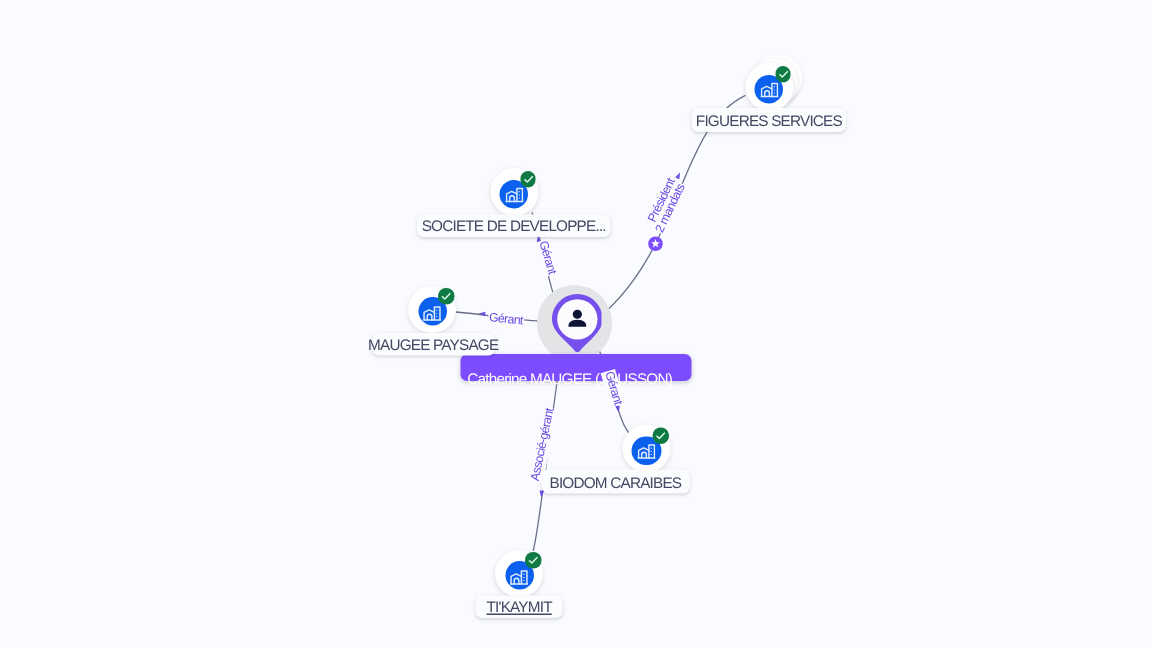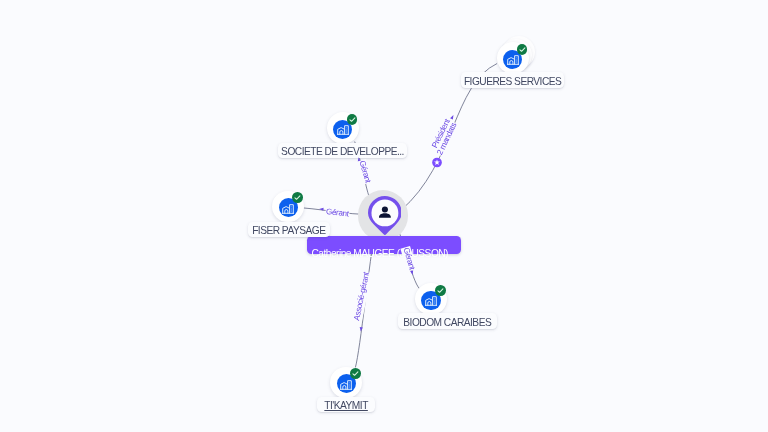--- a/index.html
+++ b/index.html
@@ -117,21 +117,21 @@
       <rect x="17.55" y="15.2" width="1.75" height="1.6" rx="0.5"></rect>
     </g>
   </svg>
           </div>
         </div>
         <div class="check" style="left: 292.051px; top: 192.416px; width: 10.7822px; height: 10.7822px;">
           <svg width="10.7822" height="10.7822" viewBox="0 0 24 24" style="position:absolute;left:0;top:0">
             <path d="M6.6 12.9 L10.1 16.3 L17.6 8.4" fill="none" stroke="#d9f5e3" stroke-width="2.3" stroke-linecap="round" stroke-linejoin="round"></path>
           </svg>
         </div>
-        <div class="label" style="left: 247.6px; top: 221.6px; width: 82.4px; height: 15.5px;">FISER PAYSAGE</div>
+        <div class="label" style="left: 247.6px; top: 221.6px; width: 82.4px; height: 15.5px;">MAUGEE PAYSAGE</div>
       </div>
       <div class="node" style="left: 0px; top: 0px;">
         <div class="card" style="left: 414.85px; top: 283.25px; width: 31.9px; height: 31.9px;"></div>
         <div class="bluecircle" style="left: 421.48px; top: 291.034px; width: 19.14px; height: 19.14px;">
           <div style="position:absolute;left:3.569609999999999px;top:4.369609999999999px;width:12.000779999999999px;height:12.000779999999999px;">
             <svg width="12.000779999999999" height="12.000779999999999" viewBox="0 0 24 24" style="display:block">
     <g fill="none" stroke="#deebfc" stroke-width="1.95" stroke-linejoin="round" stroke-linecap="round">
       <path d="M1.4 20.6 L1.4 10.6 L8.2 7.2 L15.2 10.6"></path>
       <path d="M5.6 20.6 L5.6 16.2 A2.1 2.1 0 0 1 11.8 16.2 L11.8 20.6"></path>
       <path d="M15.2 20.6 L15.2 3.4 L22.6 3.4 L22.6 20.6"></path>
@@ -143,21 +143,21 @@
       <rect x="17.55" y="15.2" width="1.75" height="1.6" rx="0.5"></rect>
     </g>
   </svg>
           </div>
         </div>
         <div class="check" style="left: 434.851px; top: 285.116px; width: 10.7822px; height: 10.7822px;">
           <svg width="10.7822" height="10.7822" viewBox="0 0 24 24" style="position:absolute;left:0;top:0">
             <path d="M6.6 12.9 L10.1 16.3 L17.6 8.4" fill="none" stroke="#d9f5e3" stroke-width="2.3" stroke-linecap="round" stroke-linejoin="round"></path>
           </svg>
         </div>
-        <div class="label" style="left: 398px; top: 313.4px; width: 98.5px; height: 15.5px;">BIODOM CARAIBES</div>
+        <div class="label" style="left: 361px; top: 313.4px; width: 98.5px; height: 15.5px;">BIODOM CARAIBES</div>
       </div>
       <div class="node" style="left: 0px; top: 0px;">
         <div class="card" style="left: 330.05px; top: 366.55px; width: 31.9px; height: 31.9px;"></div>
         <div class="bluecircle" style="left: 336.68px; top: 374.334px; width: 19.14px; height: 19.14px;">
           <div style="position:absolute;left:3.569609999999999px;top:4.369609999999999px;width:12.000779999999999px;height:12.000779999999999px;">
             <svg width="12.000779999999999" height="12.000779999999999" viewBox="0 0 24 24" style="display:block">
     <g fill="none" stroke="#deebfc" stroke-width="1.95" stroke-linejoin="round" stroke-linecap="round">
       <path d="M1.4 20.6 L1.4 10.6 L8.2 7.2 L15.2 10.6"></path>
       <path d="M5.6 20.6 L5.6 16.2 A2.1 2.1 0 0 1 11.8 16.2 L11.8 20.6"></path>
       <path d="M15.2 20.6 L15.2 3.4 L22.6 3.4 L22.6 20.6"></path>

